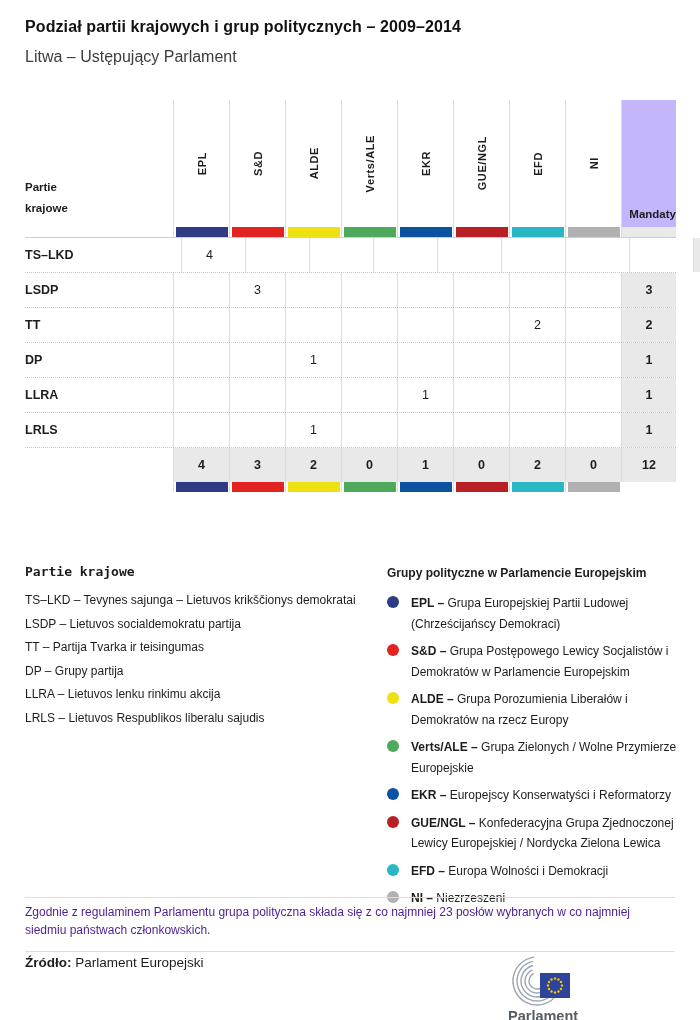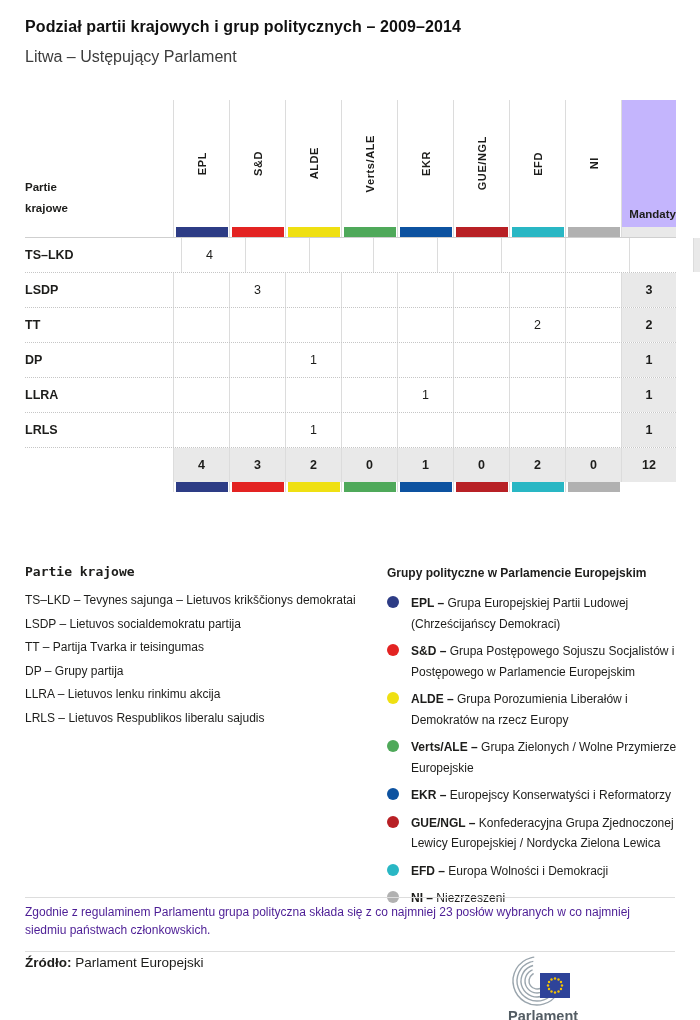--- a/index.html
+++ b/index.html
@@ -264,21 +264,21 @@
   </div>
 
   <div class="legend-groups">
     <h3>Grupy polityczne w Parlamencie Europejskim</h3>
     <div class="li">
         <span class="dot" style="background-color: rgb(45, 60, 133);"></span>
         <span class="txt"><b>EPL –</b> <span>Grupa Europejskiej Partii Ludowej (Chrześcijańscy Demokraci)</span></span>
       </div>
     <div class="li">
         <span class="dot" style="background-color: rgb(227, 35, 34);"></span>
-        <span class="txt"><b>S&amp;D –</b> <span>Grupa Postępowego Sojuszu Socjalistów i Postępowego w Parlamencie Europejskim</span></span>
+        <span class="txt"><b>S&amp;D –</b> <span>Grupa Postępowego Lewicy Socjalistów i Demokratów w Parlamencie Europejskim</span></span>
       </div>
     <div class="li">
         <span class="dot" style="background-color: rgb(239, 224, 18);"></span>
         <span class="txt"><b>ALDE –</b> <span>Grupa Porozumienia Liberałów i Demokratów na rzecz Europy</span></span>
       </div>
     <div class="li">
         <span class="dot" style="background-color: rgb(79, 169, 90);"></span>
         <span class="txt"><b>Verts/ALE –</b> <span>Grupa Zielonych / Wolne Przymierze Europejskie</span></span>
       </div>
     <div class="li">

